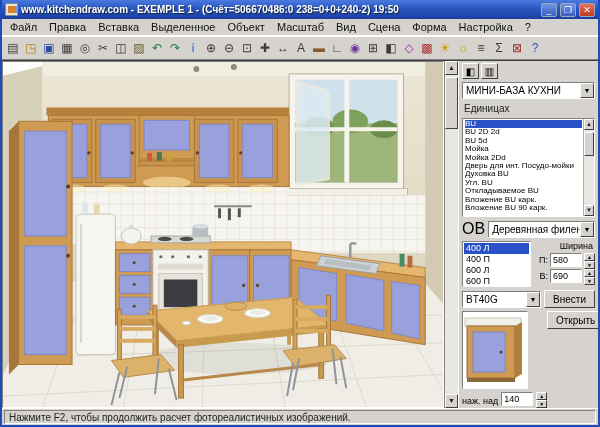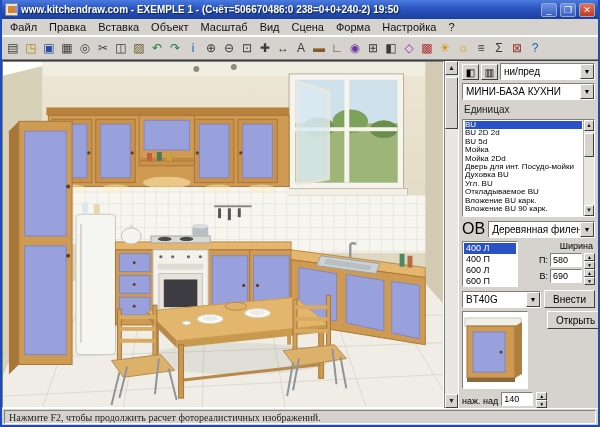--- a/index.html
+++ b/index.html
@@ -40,57 +40,58 @@
   .listbox{background:#fff;border:1px solid;border-color:#808080 #fff #fff #808080;overflow:hidden;position:relative;}
   #catalog-list{flex:1;min-height:0;font-size:8px;line-height:8.4px;padding:1px 12px 1px 2px;}
   .li-row{white-space:nowrap;overflow:hidden;min-height:8.4px;}
   .li-row.selected{background:#2a52c8;color:#fff;}
   .list-scroll{position:absolute;right:0;top:0;bottom:0;width:11px;background:#e9e7e1;border-left:1px solid #b5b2aa;display:flex;flex-direction:column;}
   .list-scroll .sb-btn{height:11px;font-size:6px;line-height:9px;}
   .list-scroll .sb-thumb{height:24px;}
   .finish-row{display:flex;align-items:center;gap:3px;}
   .panel-label{font-size:16px;flex:none;}
   .sizes-row{display:flex;gap:3px;align-items:flex-start;}
-  #size-list{width:56px;height:46px;font-size:9px;line-height:11px;padding:1px;flex:none;}
+  #size-list{width:69px;height:46px;font-size:9px;line-height:11px;padding:1px;flex:none;}
   .size-row{padding:0 2px;white-space:nowrap;}
   .size-row.selected{background:#2a52c8;color:#fff;}
   .dim-col{flex:1;display:flex;flex-direction:column;gap:2px;}
   .dim-label{font-size:9px;text-align:right;padding-right:2px;}
   .dim-row{display:flex;align-items:center;gap:2px;font-size:9px;justify-content:flex-end;}
   .field{width:32px;height:14px;border:1px solid;border-color:#808080 #fff #fff #808080;font-size:9px;font-family:"Liberation Sans",sans-serif;padding:0 2px;background:#fff;}
   .spin{width:11px;height:14px;display:flex;flex-direction:column;flex:none;}
   .spin i{flex:1;font-style:normal;font-size:5px;line-height:6px;text-align:center;background:#d6d3ce;border:1px solid;border-color:#fff #404040 #404040 #fff;}
   .model-row{display:flex;gap:3px;align-items:center;}
   .btn{height:18px;background:#d6d3ce;border:1px solid;border-color:#fff #404040 #404040 #fff;font-size:10px;font-family:"Liberation Sans",sans-serif;padding:0 8px;}
   .preview-row{display:flex;gap:19px;align-items:flex-start;}
   .preview-box{width:66px;height:78px;background:#fff;border:1px solid;border-color:#808080 #fff #fff #808080;flex:none;}
   .preview-col{flex:1;display:flex;flex-direction:column;gap:4px;align-items:stretch;}
   .bottom-row{display:flex;align-items:flex-end;gap:3px;font-size:9px;}
   
   .statusbar{height:17px;flex:none;background:#d6d3ce;border-top:1px solid #fff;padding:1px 2px;}
-  .status-panel{height:14px;border:1px solid;border-color:#808080 #fff #fff #808080;font-size:10px;line-height:13px;padding:0 4px;white-space:nowrap;overflow:hidden;color:#222;font-family:Liberation Serif, serif;}
+  .status-panel{height:14px;border:1px solid;border-color:#808080 #fff #fff #808080;font-size:10px;line-height:13px;padding:0 4px;white-space:nowrap;overflow:hidden;color:#222;}
 </style>
 </head>
 <body>
 
 <div class="window">
 
   <div class="titlebar">
     <span class="app-icon"></span>
     <span class="title-text">www.kitchendraw.com - EXEMPLE 1 - (Счёт=506670486:0 238=0+0+240-2) 19:50</span>
     <span class="winbtn">_</span>
     <span class="winbtn">❐</span>
     <span class="winbtn close">✕</span>
   </div>
 
   <div class="menubar">
 
   <span class="menu-item">Файл</span>
       <span class="menu-item">Правка</span>
       <span class="menu-item">Вставка</span>
+      <span class="menu-item">Выделенное</span>
       <span class="menu-item">Объект</span>
       <span class="menu-item">Масштаб</span>
       <span class="menu-item">Вид</span>
       <span class="menu-item">Сцена</span>
       <span class="menu-item">Форма</span>
       <span class="menu-item">Настройка</span>
       <span class="menu-item">?</span>
     </div>
 
   <div class="toolbar">
@@ -303,24 +304,20 @@
       <div class="sb-thumb"></div>
       <div class="sb-space"></div>
       <div class="sb-btn">▼</div>
     </div>
 
     <div class="sidebar">
 
       <div class="side-top">
         <span class="mini-btn">◧</span>
         <span class="mini-btn">▥</span>
-        <div class="combo grow">
-          <span class="ct">ни/пред</span>
-          <span class="combo-btn">▼</span>
-        </div>
       </div>
 
       <div class="combo">
         <span class="ct">МИНИ-БАЗА КУХНИ</span>
         <span class="combo-btn">▼</span>
       </div>
 
       <div class="units">Единицах</div>
 
       <div class="listbox" id="catalog-list">

